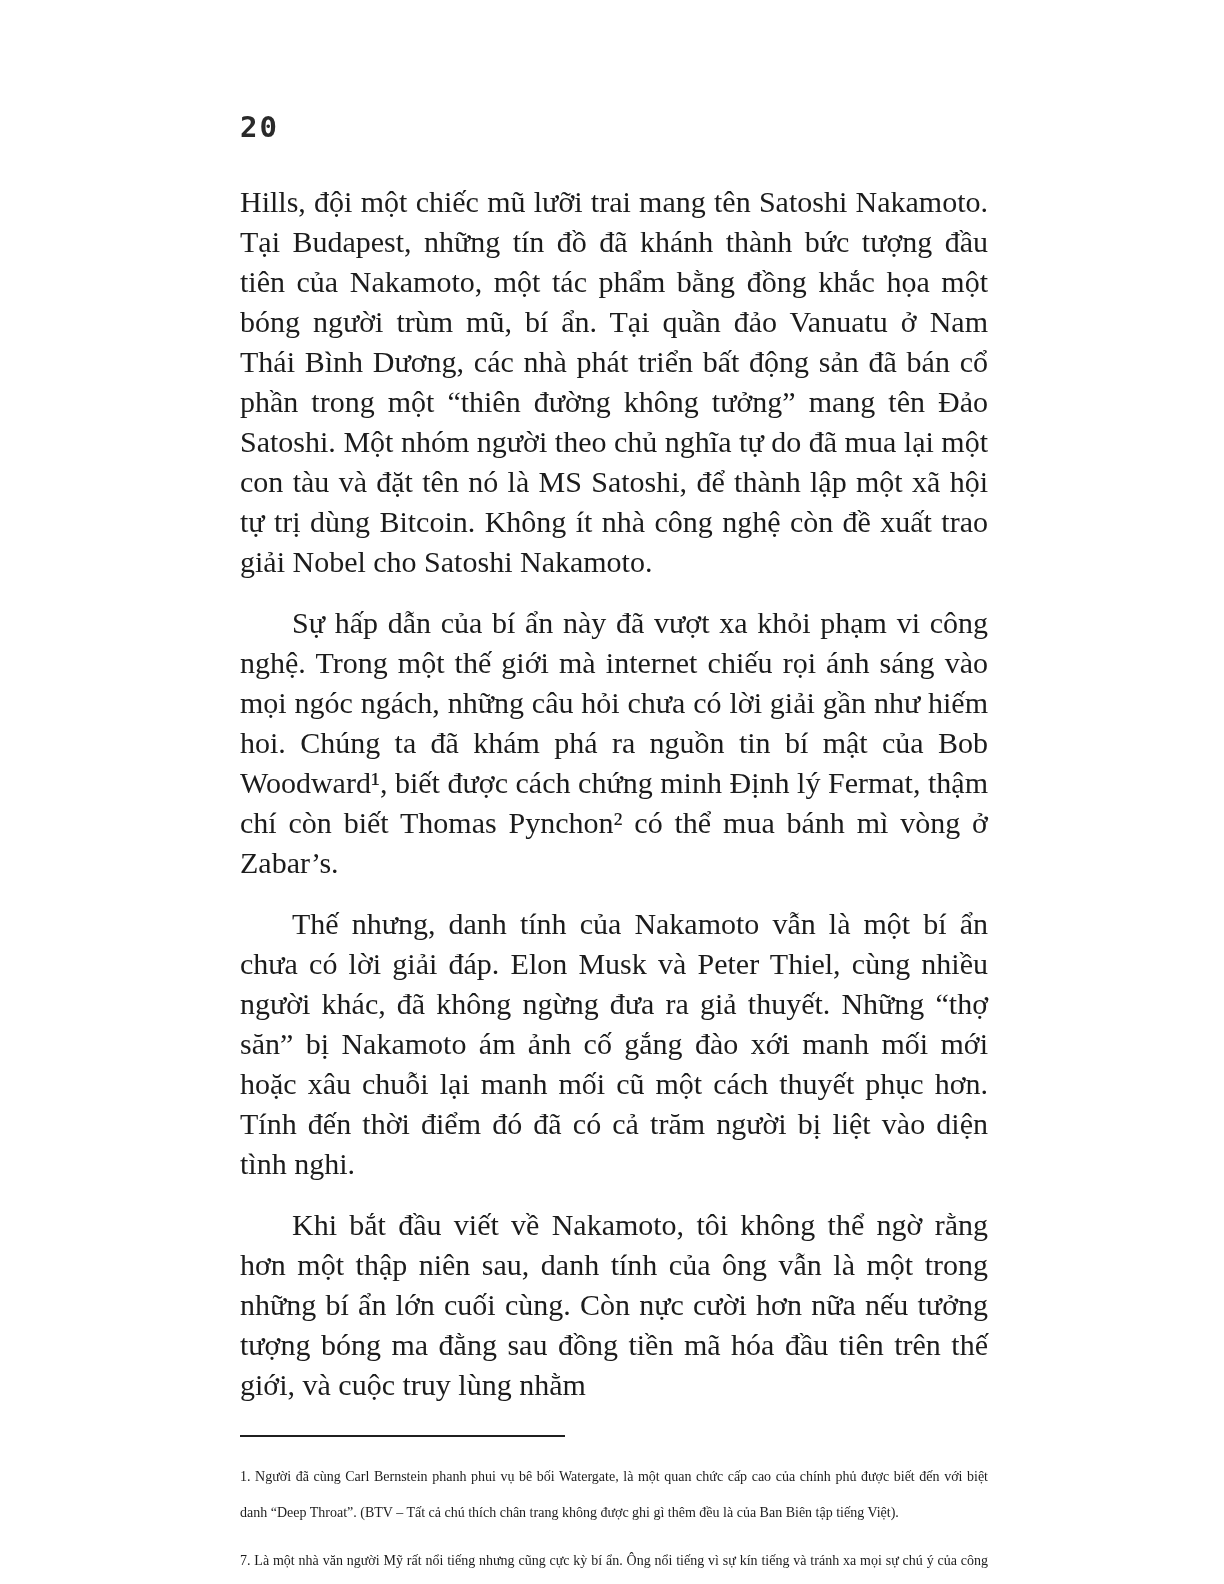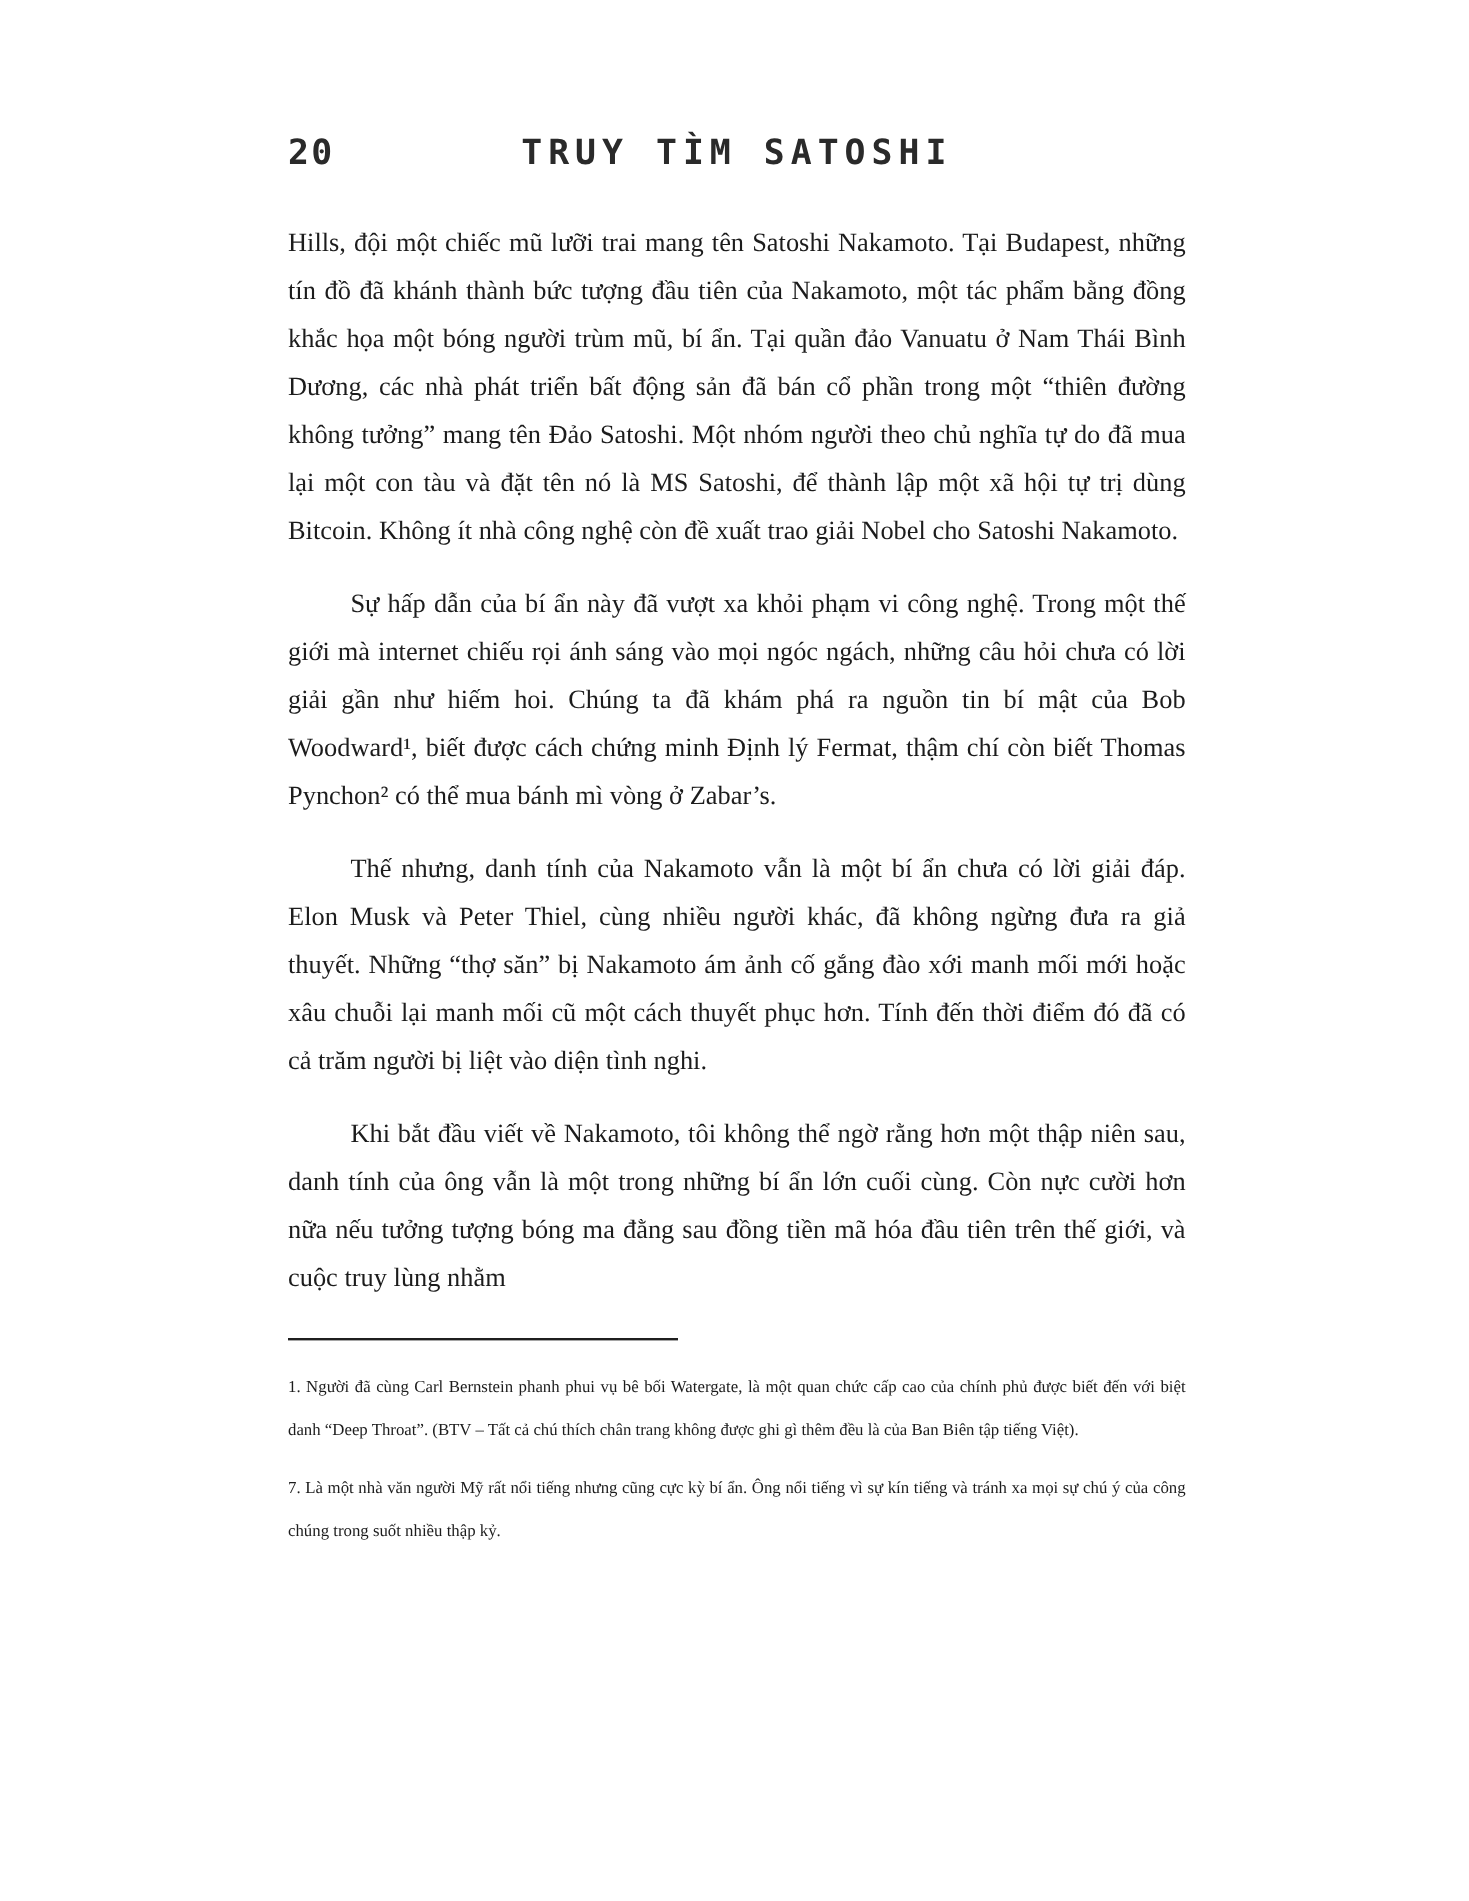--- a/index.html
+++ b/index.html
@@ -40,21 +40,21 @@
     left: 0;
     top: 0;
     letter-spacing: 2px;
   }
   .running-title {
     display: inline-block;
   }
   .body-text {
     margin-top: 40px;
     font-family: "Liberation Serif", "DejaVu Serif", serif;
-    font-size: 22px;
+    font-size: 30px;
     line-height: 40px;
     text-align: justify;
     color: #1c1c1c;
   }
   .para {
     margin: 0 0 21px 0;
     text-indent: 52px;
   }
   .para.no-indent {
     text-indent: 0;
@@ -77,21 +77,20 @@
   }
 </style>
 </head>
 <body>
 
 <div class="page">
   <div class="content">
 
     <div class="page-header">
       <span class="page-number">20</span>
-      <span class="running-title">TRUY TÌM SATOSHI</span>
     </div>
 
     <div class="body-text">
       <p class="para no-indent">Hills, đội một chiếc mũ lưỡi trai mang tên Satoshi Nakamoto. Tại Budapest, những tín đồ đã khánh thành bức tượng đầu tiên của Nakamoto, một tác phẩm bằng đồng khắc họa một bóng người trùm mũ, bí ẩn. Tại quần đảo Vanuatu ở Nam Thái Bình Dương, các nhà phát triển bất động sản đã bán cổ phần trong một “thiên đường không tưởng” mang tên Đảo Satoshi. Một nhóm người theo chủ nghĩa tự do đã mua lại một con tàu và đặt tên nó là MS Satoshi, để thành lập một xã hội tự trị dùng Bitcoin. Không ít nhà công nghệ còn đề xuất trao giải Nobel cho Satoshi Nakamoto.</p>
       <p class="para">Sự hấp dẫn của bí ẩn này đã vượt xa khỏi phạm vi công nghệ. Trong một thế giới mà internet chiếu rọi ánh sáng vào mọi ngóc ngách, những câu hỏi chưa có lời giải gần như hiếm hoi. Chúng ta đã khám phá ra nguồn tin bí mật của Bob Woodward¹, biết được cách chứng minh Định lý Fermat, thậm chí còn biết Thomas Pynchon² có thể mua bánh mì vòng ở Zabar’s.</p>
       <p class="para">Thế nhưng, danh tính của Nakamoto vẫn là một bí ẩn chưa có lời giải đáp. Elon Musk và Peter Thiel, cùng nhiều người khác, đã không ngừng đưa ra giả thuyết. Những “thợ săn” bị Nakamoto ám ảnh cố gắng đào xới manh mối mới hoặc xâu chuỗi lại manh mối cũ một cách thuyết phục hơn. Tính đến thời điểm đó đã có cả trăm người bị liệt vào diện tình nghi.</p>
       <p class="para">Khi bắt đầu viết về Nakamoto, tôi không thể ngờ rằng hơn một thập niên sau, danh tính của ông vẫn là một trong những bí ẩn lớn cuối cùng. Còn nực cười hơn nữa nếu tưởng tượng bóng ma đằng sau đồng tiền mã hóa đầu tiên trên thế giới, và cuộc truy lùng nhằm</p>
     </div>
 
     <div class="fn-divider"></div>

